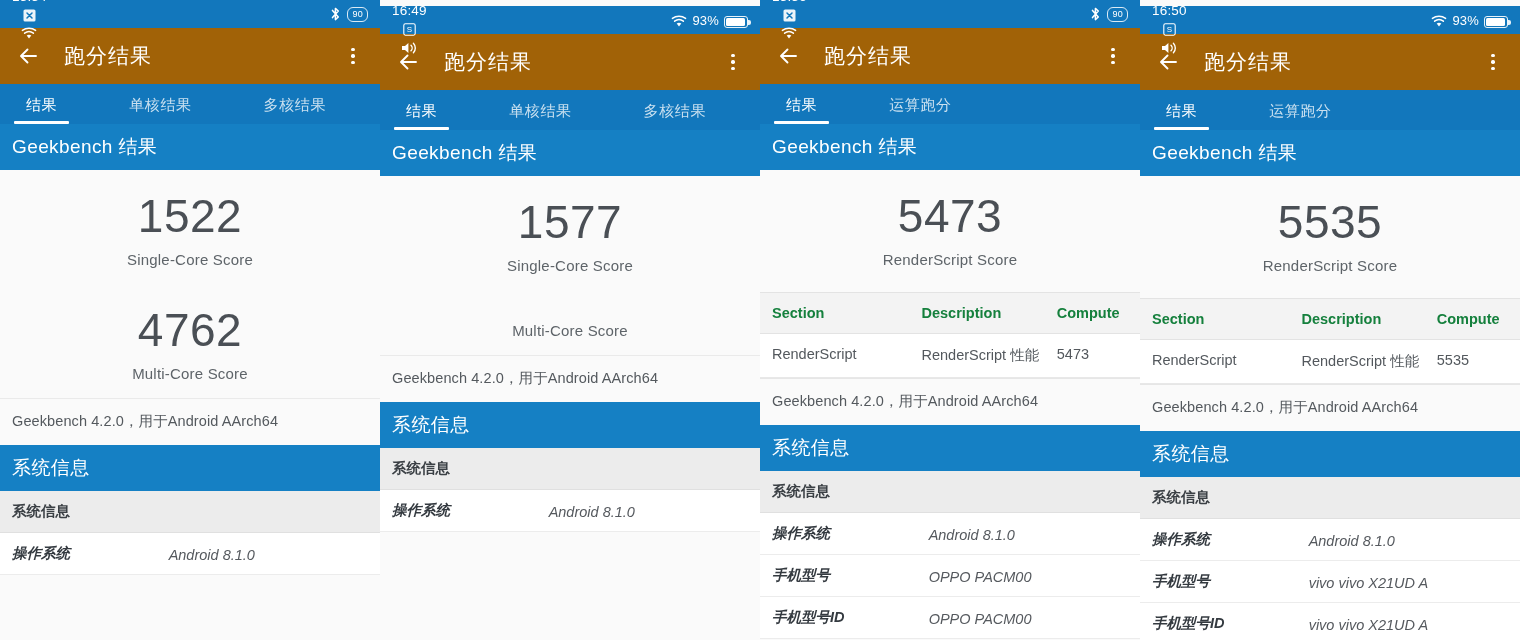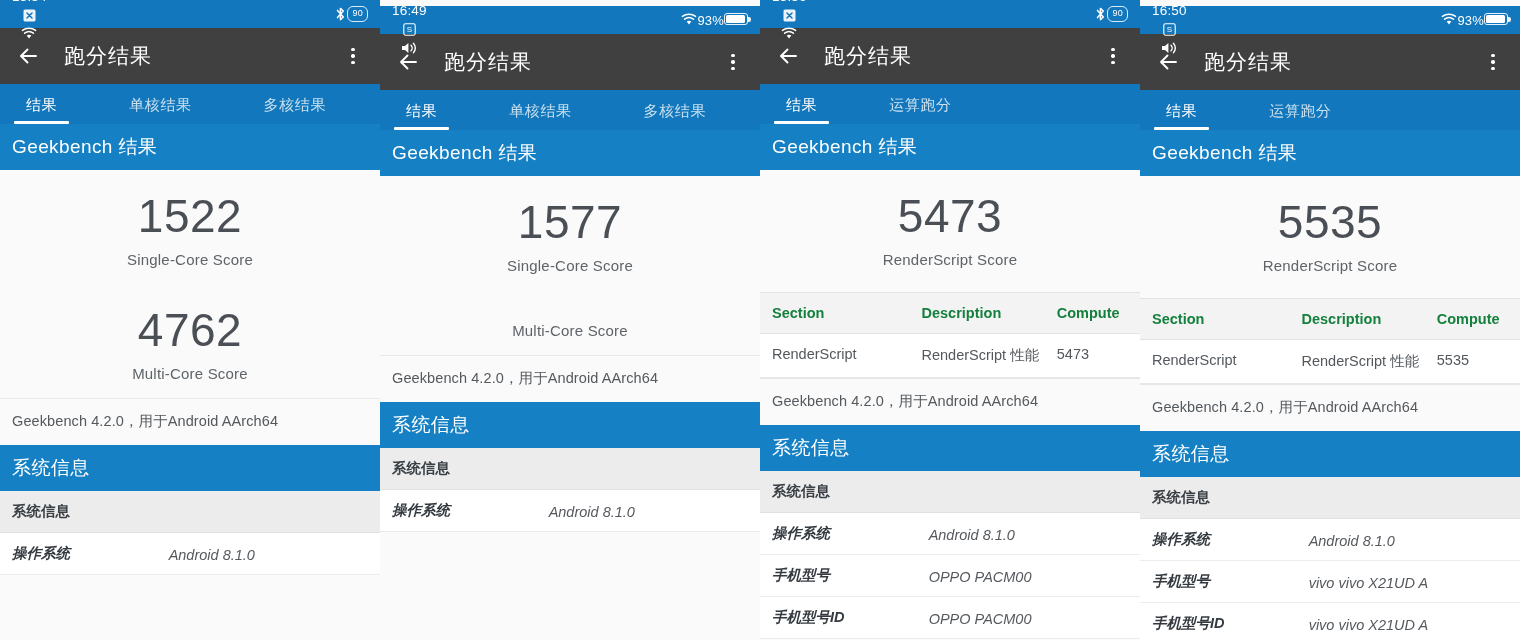--- a/index.html
+++ b/index.html
@@ -34,21 +34,21 @@
     height: 28px;
     background: #1277bc;
     color: #ffffff;
     display: flex;
     align-items: center;
     padding: 0 12px;
     font-size: 13px;
     letter-spacing: .2px;
   }
   .sb-left { display: flex; align-items: center; gap: 5px; flex-direction: column; }
-  .sb-right { margin-left: auto; display: flex; align-items: flex-start; }
+  .sb-right { margin-left: auto; display: flex; align-items: flex-end; gap: 5px; }
   .sb-time { font-size: 13.5px; font-weight: 400; }
   .sb-pct { font-size: 13px; }
   .glyph { display: inline-flex; align-items: center; }
   .glyph svg { display: block; }
   .batt-badge {
     border: 1.4px solid rgba(255,255,255,.85);
     border-radius: 6px;
     font-size: 9px;
     line-height: 1;
     padding: 2px 4px 2.5px 4px;
@@ -69,21 +69,21 @@
     border-radius: 0 2px 2px 0;
   }
   .batt-body > i {
     position: absolute; left: 1px; top: 1px; bottom: 1px;
     background: #ffffff; border-radius: 1.5px;
     display: block;
   }
 
   
   .appbar {
-    background: #404040;
+    background: #a16207;
     height: 56px;
     display: flex;
     align-items: center;
     padding: 0 16px;
   }
   .back-arrow { width: 26px; height: 26px; flex: 0 0 auto; cursor: pointer; }
   .appbar-title {
     color: #ffffff;
     font-size: 21px;
     margin-left: 22px;

